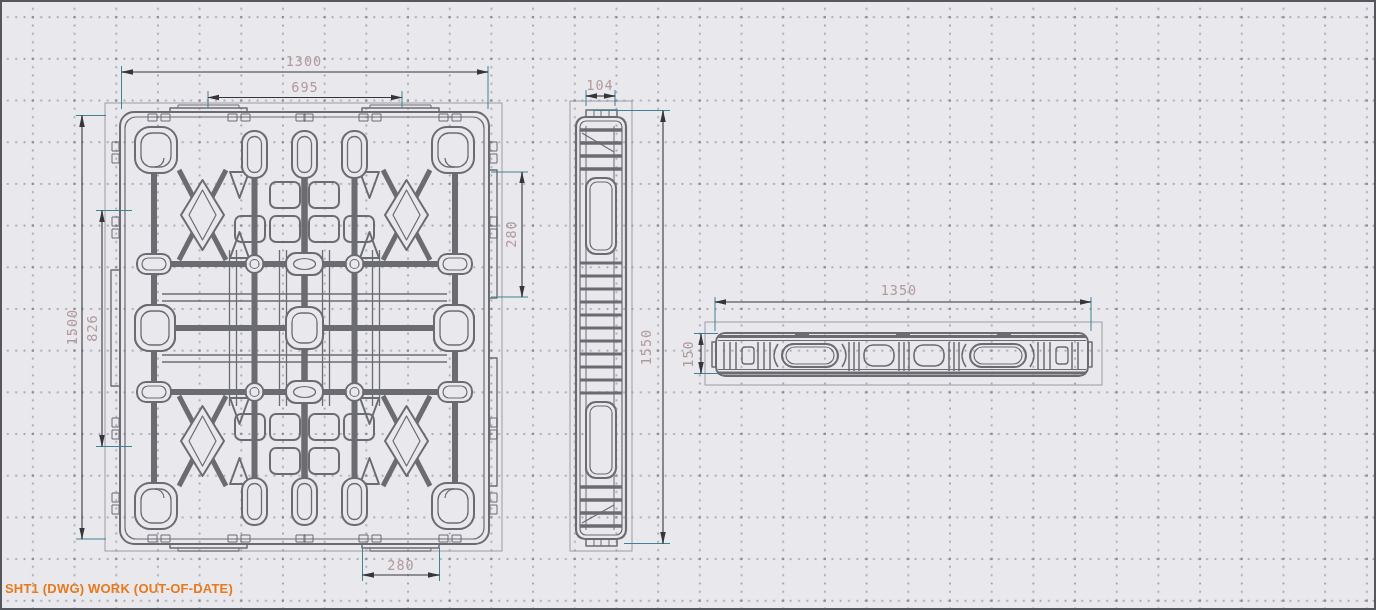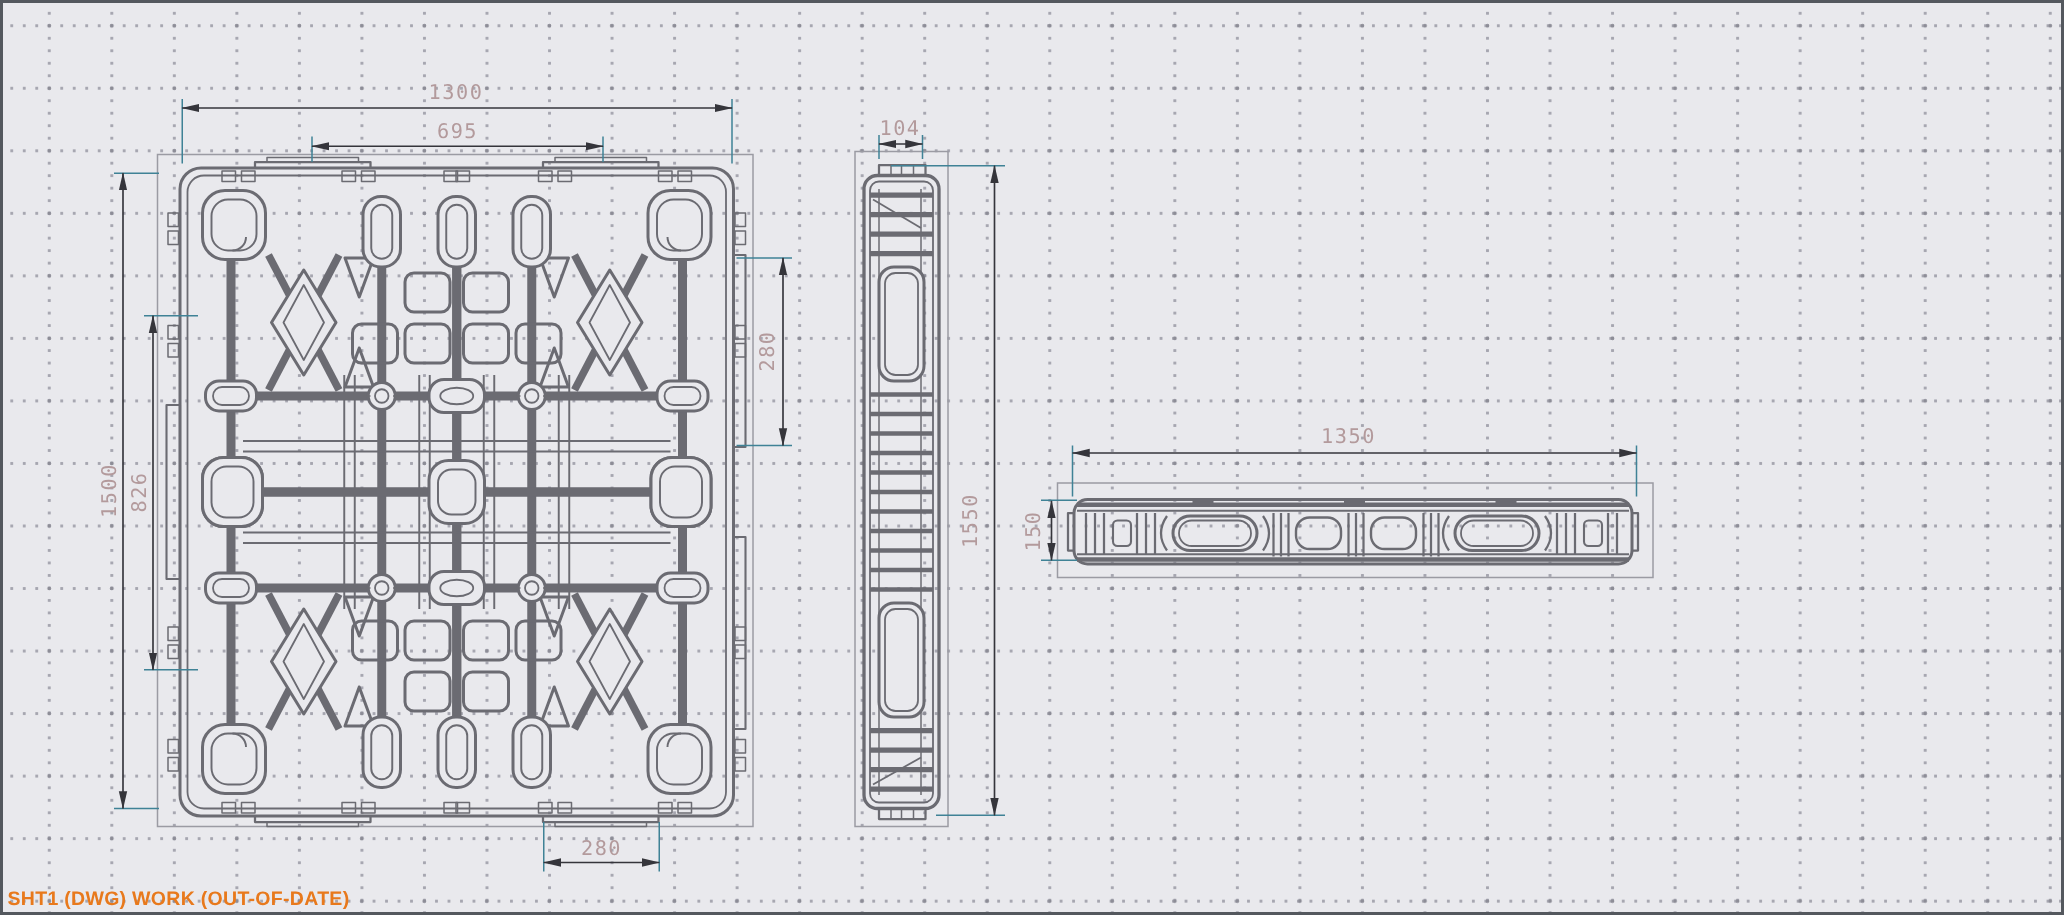--- a/index.html
+++ b/index.html
@@ -33,21 +33,21 @@
   .vp{stroke:var(--viewport-border);fill:none;stroke-width:1;}
   .dim{stroke:var(--dimension-line);fill:none;stroke-width:1.1;}
   .ext{stroke:var(--extension-line);fill:none;stroke-width:1;}
   .dimtxt{
     fill:var(--dimension-text);
     font-family:"DejaVu Sans Mono",monospace;
     font-size:13.5px;letter-spacing:1px;
     text-anchor:middle;
   }
   .statusbar{
-    position:absolute;left:3px;bottom:2px;
+    position:absolute;left:3px;bottom:12px;
     color:var(--status-text);
     font:bold 13px "Liberation Sans",sans-serif;
     letter-spacing:0.2px;
     white-space:nowrap;
   }
 </style>
 </head>
 <body>
 
 <div class="canvas"></div>

